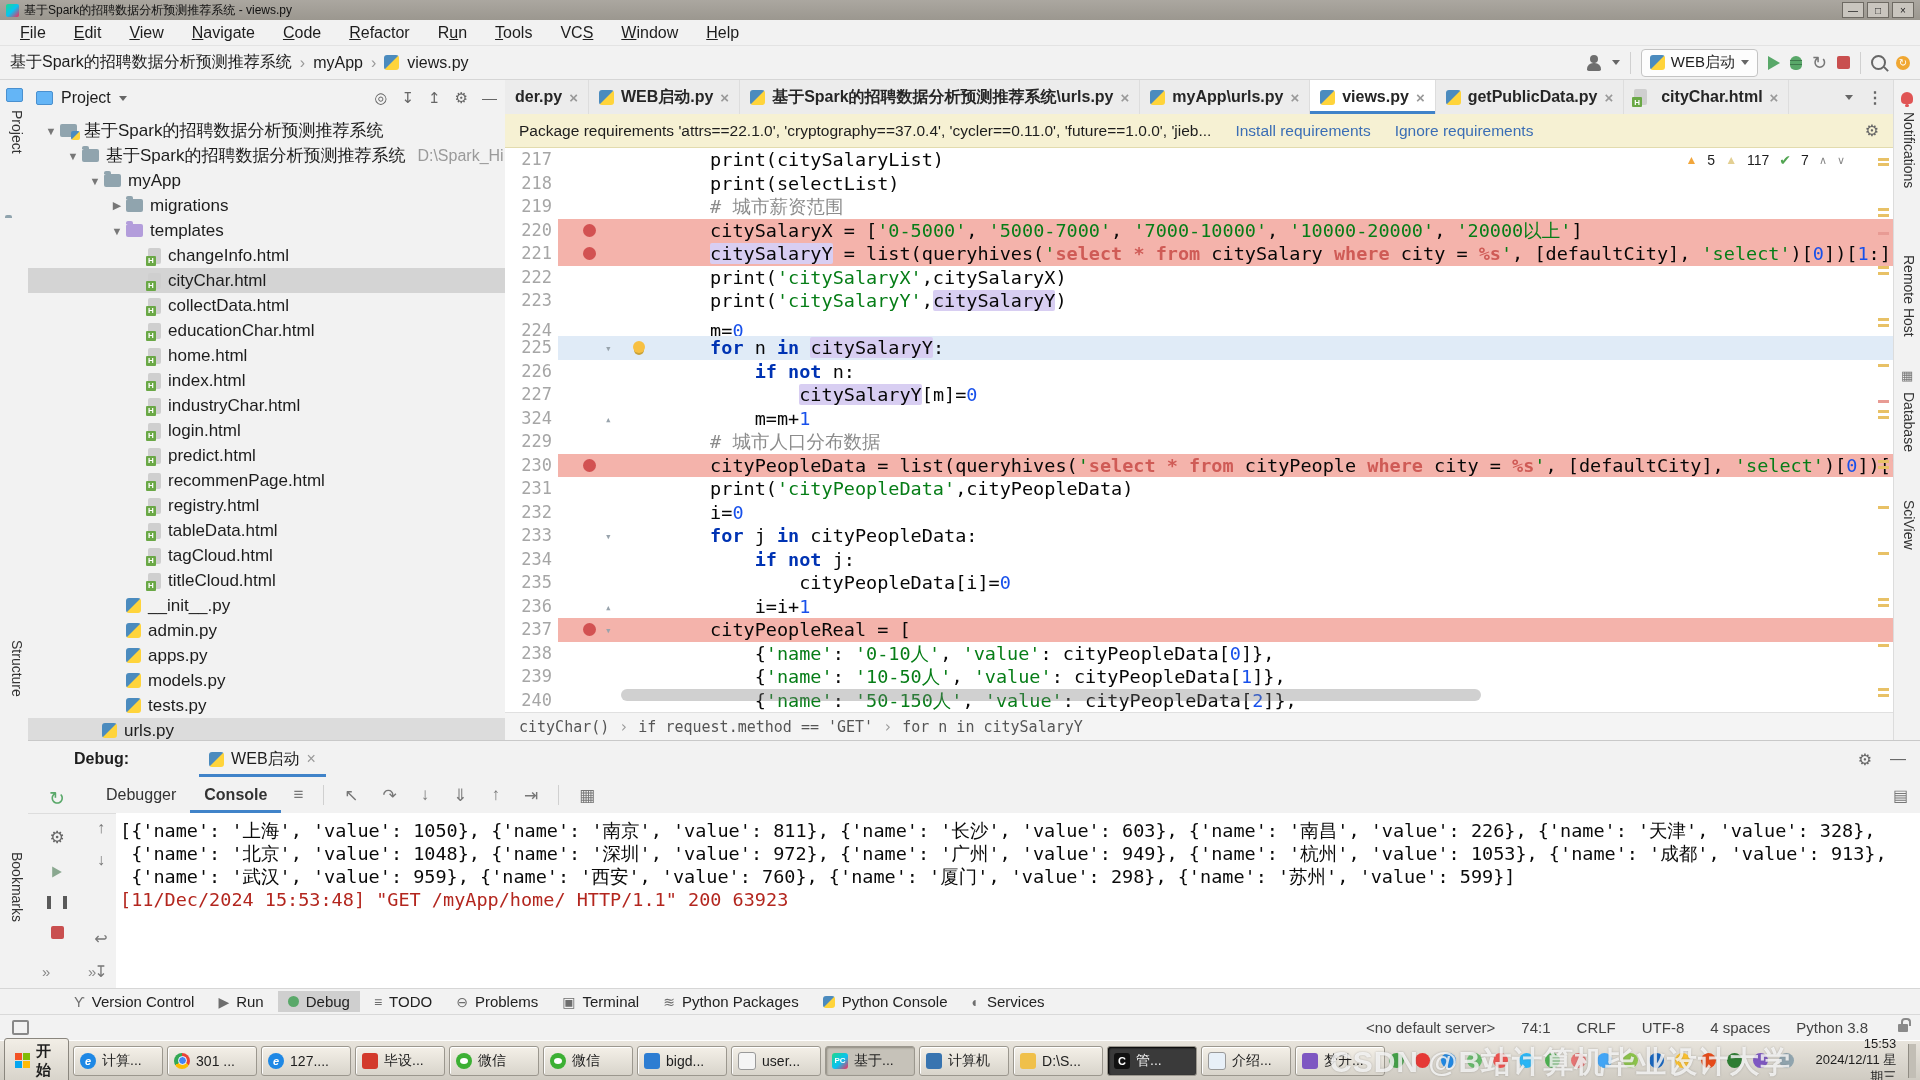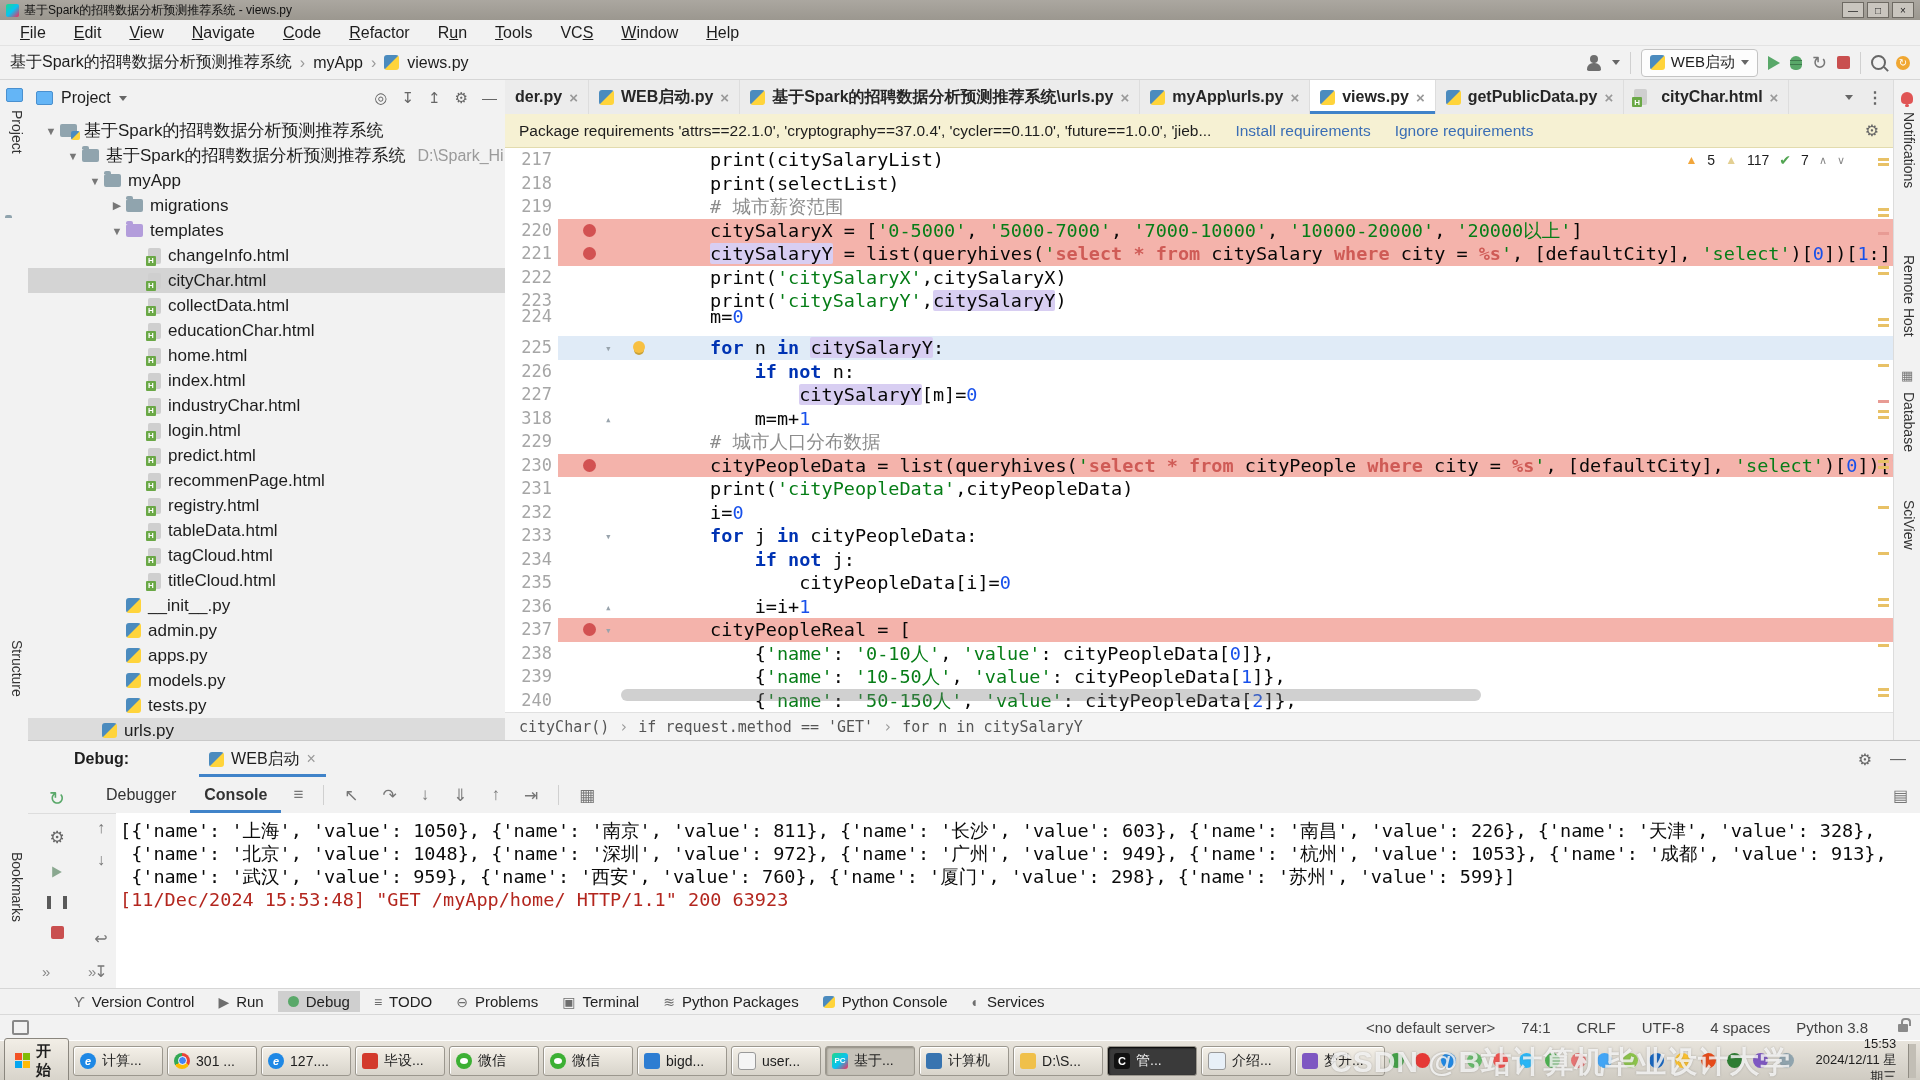--- a/index.html
+++ b/index.html
@@ -423,25 +423,25 @@
       <span class="gear">⚙</span>
     </div>
     <div id="code">
         <div class="cline" style="top: 0px;"><span class="rowbg"></span><span class="ln">217</span><span class="ctext"><span class="tk-p">        print(citySalaryList)</span></span></div>
         <div class="cline" style="top: 23.5px;"><span class="rowbg"></span><span class="ln">218</span><span class="ctext"><span class="tk-p">        print(selectList)</span></span></div>
         <div class="cline" style="top: 47px;"><span class="rowbg"></span><span class="ln">219</span><span class="ctext"><span class="tk-c">        # 城市薪资范围</span></span></div>
         <div class="cline pink" style="top: 70.5px;"><span class="rowbg"></span><span class="ln">220</span><span class="bp"></span><span class="ctext"><span class="tk-p">        citySalaryX = [</span><span class="tk-s">'0-5000'</span><span class="tk-p">, </span><span class="tk-s">'5000-7000'</span><span class="tk-p">, </span><span class="tk-s">'7000-10000'</span><span class="tk-p">, </span><span class="tk-s">'10000-20000'</span><span class="tk-p">, </span><span class="tk-s">'20000以上'</span><span class="tk-p">]</span></span></div>
         <div class="cline pink" style="top: 94px;"><span class="rowbg"></span><span class="ln">221</span><span class="bp"></span><span class="ctext"><span class="tk-p">        </span><span class="tk-hl">citySalaryY</span><span class="tk-p"> = list(queryhives(</span><span class="tk-s">'</span><span class="tk-sq">select</span><span class="tk-p"> </span><span class="tk-sq">*</span><span class="tk-p"> </span><span class="tk-sq">from</span><span class="tk-p"> citySalary </span><span class="tk-sq">where</span><span class="tk-p"> city = </span><span class="tk-sq">%s</span><span class="tk-s">'</span><span class="tk-p">, [defaultCity], </span><span class="tk-s">'select'</span><span class="tk-p">)[</span><span class="tk-n">0</span><span class="tk-p">])[</span><span class="tk-n">1</span><span class="tk-p">:]</span></span></div>
         <div class="cline" style="top: 117.5px;"><span class="rowbg"></span><span class="ln">222</span><span class="ctext"><span class="tk-p">        print(</span><span class="tk-s">'citySalaryX'</span><span class="tk-p">,citySalaryX)</span></span></div>
         <div class="cline" style="top: 141px;"><span class="rowbg"></span><span class="ln">223</span><span class="ctext"><span class="tk-p">        print(</span><span class="tk-s">'citySalaryY'</span><span class="tk-p">,</span><span class="tk-hl">citySalaryY</span><span class="tk-p">)</span></span></div>
-        <div class="cline" style="top: 157px;"><span class="rowbg"></span><span class="ln">224</span><span class="ctext"><span class="tk-p">        m=</span><span class="tk-n">0</span></span></div>
+        <div class="cline" style="top: 171px;"><span class="rowbg"></span><span class="ln">224</span><span class="ctext"><span class="tk-p">        m=</span><span class="tk-n">0</span></span></div>
         <div class="cline caretline" style="top: 188px;"><span class="rowbg"></span><span class="ln">225</span><span class="foldg">▾</span><span class="bulb"></span><span class="ctext"><span class="tk-p">        </span><span class="tk-k">for</span><span class="tk-p"> n </span><span class="tk-k">in</span><span class="tk-p"> </span><span class="tk-hl">citySalaryY</span><span class="tk-p">:</span></span></div>
         <div class="cline" style="top: 211.5px;"><span class="rowbg"></span><span class="ln">226</span><span class="ctext"><span class="tk-p">            </span><span class="tk-k">if</span><span class="tk-p"> </span><span class="tk-k">not</span><span class="tk-p"> n:</span></span></div>
         <div class="cline" style="top: 235px;"><span class="rowbg"></span><span class="ln">227</span><span class="ctext"><span class="tk-p">                </span><span class="tk-hl">citySalaryY</span><span class="tk-p">[m]=</span><span class="tk-n">0</span></span></div>
-        <div class="cline" style="top: 258.5px;"><span class="rowbg"></span><span class="ln">318</span><span class="foldg">▴</span><span class="ctext"><span class="tk-p">            m=m+</span><span class="tk-n">1</span></span></div>
+        <div class="cline" style="top: 258.5px;"><span class="rowbg"></span><span class="ln">324</span><span class="foldg">▴</span><span class="ctext"><span class="tk-p">            m=m+</span><span class="tk-n">1</span></span></div>
         <div class="cline" style="top: 282px;"><span class="rowbg"></span><span class="ln">229</span><span class="ctext"><span class="tk-c">        # 城市人口分布数据</span></span></div>
         <div class="cline pink" style="top: 305.5px;"><span class="rowbg"></span><span class="ln">230</span><span class="bp"></span><span class="ctext"><span class="tk-p">        cityPeopleData = list(queryhives(</span><span class="tk-s">'</span><span class="tk-sq">select</span><span class="tk-p"> </span><span class="tk-sq">*</span><span class="tk-p"> </span><span class="tk-sq">from</span><span class="tk-p"> cityPeople </span><span class="tk-sq">where</span><span class="tk-p"> city = </span><span class="tk-sq">%s</span><span class="tk-s">'</span><span class="tk-p">, [defaultCity], </span><span class="tk-s">'select'</span><span class="tk-p">)[</span><span class="tk-n">0</span><span class="tk-p">])[</span><span class="tk-n">1</span></span></div>
         <div class="cline" style="top: 329px;"><span class="rowbg"></span><span class="ln">231</span><span class="ctext"><span class="tk-p">        print(</span><span class="tk-s">'cityPeopleData'</span><span class="tk-p">,cityPeopleData)</span></span></div>
         <div class="cline" style="top: 352.5px;"><span class="rowbg"></span><span class="ln">232</span><span class="ctext"><span class="tk-p">        i=</span><span class="tk-n">0</span></span></div>
         <div class="cline" style="top: 376px;"><span class="rowbg"></span><span class="ln">233</span><span class="foldg">▾</span><span class="ctext"><span class="tk-p">        </span><span class="tk-k">for</span><span class="tk-p"> j </span><span class="tk-k">in</span><span class="tk-p"> cityPeopleData:</span></span></div>
         <div class="cline" style="top: 399.5px;"><span class="rowbg"></span><span class="ln">234</span><span class="ctext"><span class="tk-p">            </span><span class="tk-k">if</span><span class="tk-p"> </span><span class="tk-k">not</span><span class="tk-p"> j:</span></span></div>
         <div class="cline" style="top: 423px;"><span class="rowbg"></span><span class="ln">235</span><span class="ctext"><span class="tk-p">                cityPeopleData[i]=</span><span class="tk-n">0</span></span></div>
         <div class="cline" style="top: 446.5px;"><span class="rowbg"></span><span class="ln">236</span><span class="foldg">▴</span><span class="ctext"><span class="tk-p">            i=i+</span><span class="tk-n">1</span></span></div>
         <div class="cline pink" style="top: 470px;"><span class="rowbg"></span><span class="ln">237</span><span class="bp"></span><span class="foldg">▾</span><span class="ctext"><span class="tk-p">        cityPeopleReal = [</span></span></div>
         <div class="cline" style="top: 493.5px;"><span class="rowbg"></span><span class="ln">238</span><span class="ctext"><span class="tk-p">            {</span><span class="tk-s">'name'</span><span class="tk-p">: </span><span class="tk-s">'0-10人'</span><span class="tk-p">, </span><span class="tk-s">'value'</span><span class="tk-p">: cityPeopleData[</span><span class="tk-n">0</span><span class="tk-p">]},</span></span></div>

